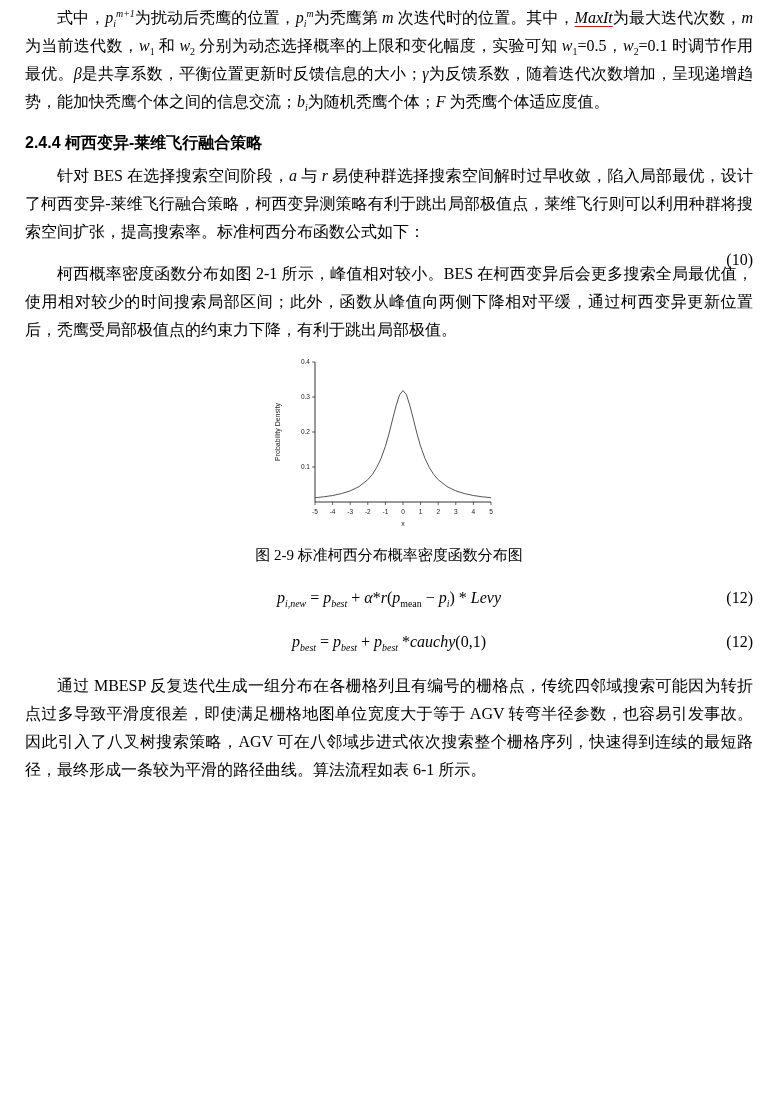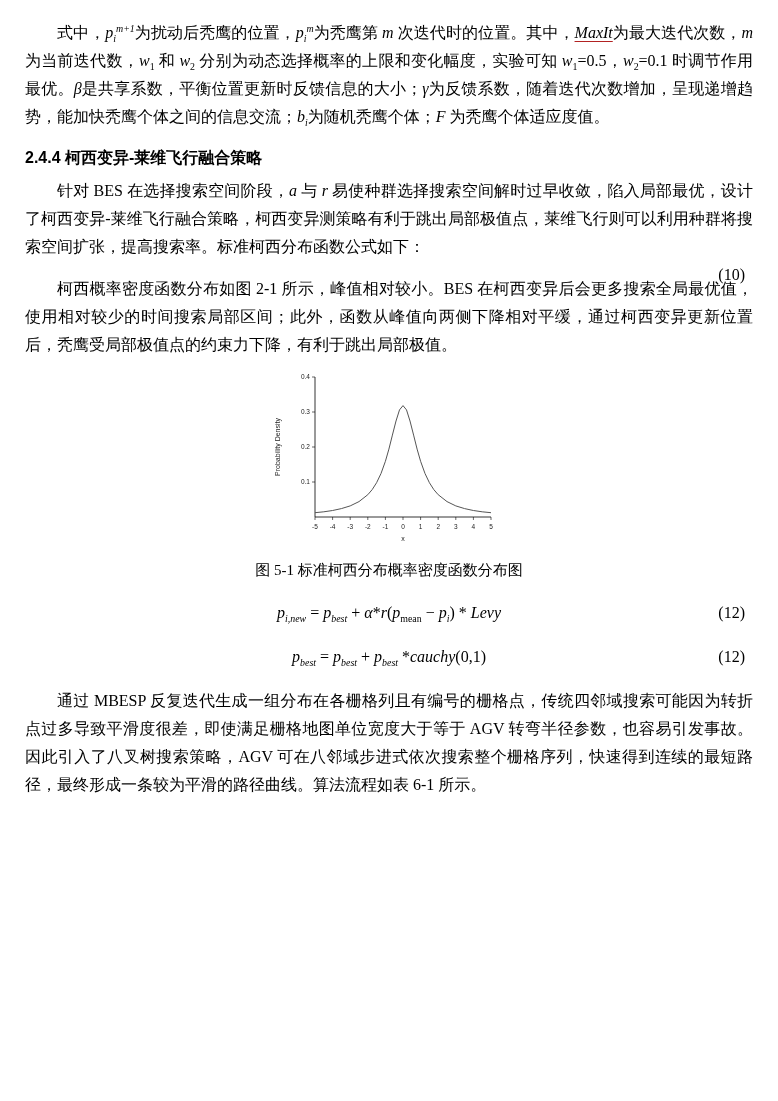--- a/index.html
+++ b/index.html
@@ -1,33 +1,33 @@
 <!DOCTYPE html>
 <html><head>
 <meta charset="utf-8">
 <style>
   html,body{margin:0;padding:0;background:#e9e9e9;}
   .page{
     width:778px;height:1101px;box-sizing:border-box;
     margin:0 auto;background:#ffffff;color:#000;
-    padding:19px 25px 0 25px;overflow:hidden;
+    padding:4px 25px 0 25px;overflow:hidden;
     font-family:"Liberation Serif","DejaVu Serif",serif;
     font-size:16px;line-height:28px;text-align:justify;
   }
   .para{margin:0;text-indent:2em;}
   sub,sup{font-size:62%;line-height:0;}
   .u-mark{font-style:italic;text-decoration:underline;text-decoration-color:#b22222;text-underline-offset:3px;}
   h3.sec{
     font-family:"Liberation Sans","DejaVu Sans",sans-serif;
     font-weight:700;font-size:16px;line-height:22px;
     margin:16px 0 8px 0;text-indent:0;
   }
   h3.sec2{margin-top:18px;}
   .formula-row{position:relative;text-align:center;margin:14px 0;text-indent:0;}
-  .formula-row .ftag{position:absolute;right:8px;top:50%;transform:translateY(-50%);font-style:normal;}
+  .formula-row .ftag{position:absolute;right:0;top:50%;transform:translateY(-50%);font-style:normal;}
   .formula{display:inline-block;white-space:nowrap;}
   .flhs{font-style:italic;}
   .frac{display:inline-block;vertical-align:middle;text-align:center;font-size:15px;line-height:19px;margin-left:7px;}
   .fnum{display:block;}
   .fden{display:block;border-top:1px solid #000;padding:0 5px;font-style:italic;}
   .eq{font-size:16px;line-height:26px;}
   .eq-row{margin:16px 0;}
   figure{margin:8px 0 6px 0;text-align:center;text-indent:0;}
   figure svg{display:block;margin:0 auto;}
   figcaption{font-size:15px;line-height:26px;margin-top:2px;}
@@ -81,21 +81,21 @@
         <line x1="45" y1="80" x2="48" y2="80" stroke="#000" stroke-width="0.6"></line>
         <text x="43" y="82.2" text-anchor="end" font-size="6.5" fill="#222">0.2</text>
         <line x1="45" y1="45.000000000000014" x2="48" y2="45.000000000000014" stroke="#000" stroke-width="0.6"></line>
         <text x="43" y="47.20000000000002" text-anchor="end" font-size="6.5" fill="#222">0.3</text>
         <line x1="45" y1="10" x2="48" y2="10" stroke="#000" stroke-width="0.6"></line>
         <text x="43" y="12.2" text-anchor="end" font-size="6.5" fill="#222">0.4</text>
         <text x="136" y="174" text-anchor="middle" font-size="7" fill="#222">x</text>
         <text x="13" y="80" text-anchor="middle" font-size="7" fill="#222" transform="rotate(-90 13 80)">Probability Density</text>
         <polyline points="48.0,145.7 56.8,144.8 65.6,143.5 74.4,141.6 83.2,138.9 92.0,134.6 100.8,127.7 105.2,122.6 109.6,115.7 114.0,106.5 118.4,94.3 121.9,82.1 125.4,68.1 129.0,54.0 132.5,42.9 136.0,38.6 139.5,42.9 143.0,54.0 146.6,68.1 150.1,82.1 153.6,94.3 158.0,106.5 162.4,115.7 166.8,122.6 171.2,127.7 180.0,134.6 188.8,138.9 197.6,141.6 206.4,143.5 215.2,144.8 224.0,145.7" fill="none" stroke="#555555" stroke-width="1"></polyline>
       </svg>
-    <figcaption>图 5-1 标准柯西分布概率密度函数分布图</figcaption>
+    <figcaption>图 2-9 标准柯西分布概率密度函数分布图</figcaption>
   </figure>
 
 
   <div class="formula-row eq-row">
     <span class="formula eq"><span style="font-style: italic;">p</span><sub style="font-style: italic;">i,new</sub><span> = </span><span style="font-style: italic;">p</span><sub style="font-style: italic;">best</sub><span> + </span><span style="font-style: italic;">α</span><span>*</span><span style="font-style: italic;">r</span><span>(</span><span style="font-style: italic;">p</span><sub>mean</sub><span> − </span><span style="font-style: italic;">p</span><sub style="font-style: italic;">i</sub><span>) * </span><span style="font-style: italic;">Levy</span></span>
     <span class="ftag">(12)</span>
   </div>
 
   <div class="formula-row eq-row">
     <span class="formula eq"><span style="font-style: italic;">p</span><sub style="font-style: italic;">best</sub><span> = </span><span style="font-style: italic;">p</span><sub style="font-style: italic;">best</sub><span> + </span><span style="font-style: italic;">p</span><sub style="font-style: italic;">best</sub><span> *</span><span style="font-style: italic;">cauchy</span><span>(0,1)</span></span>

